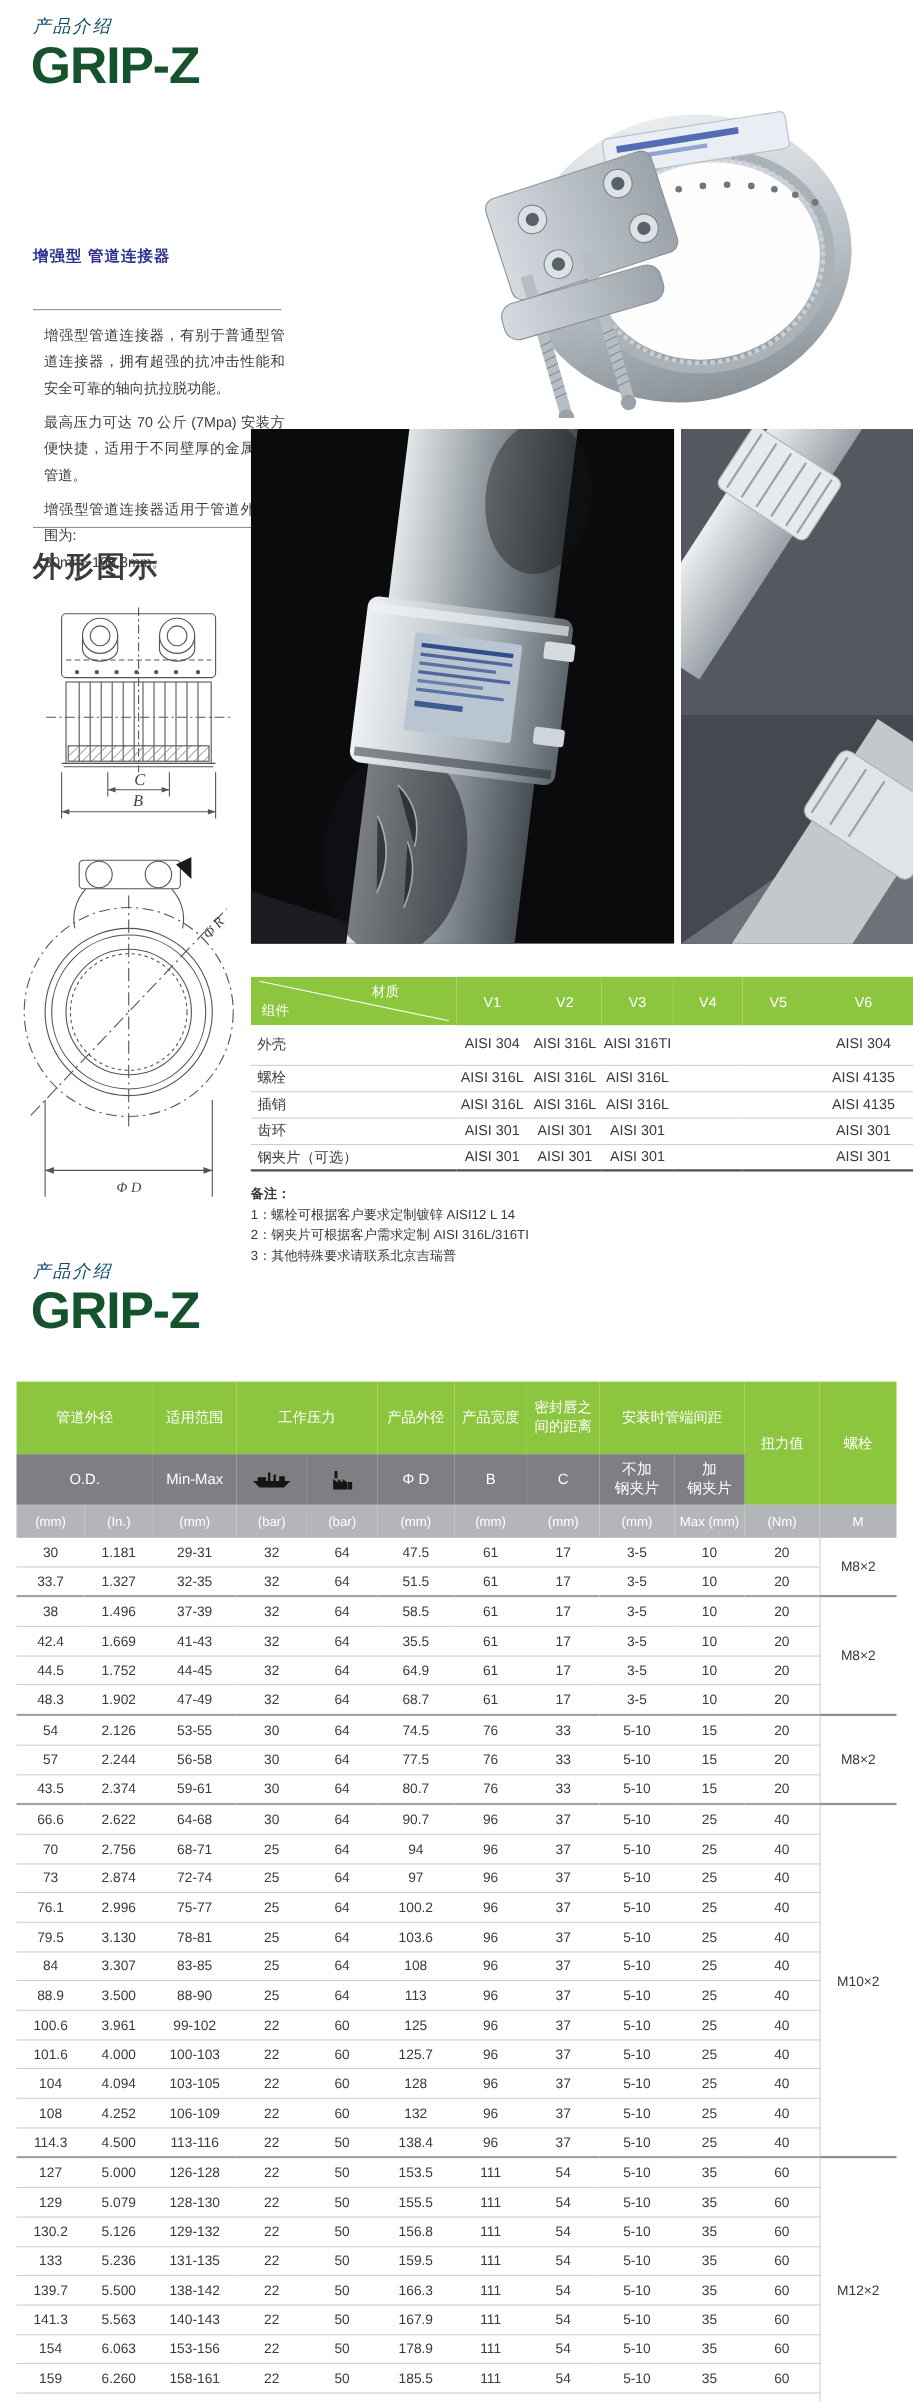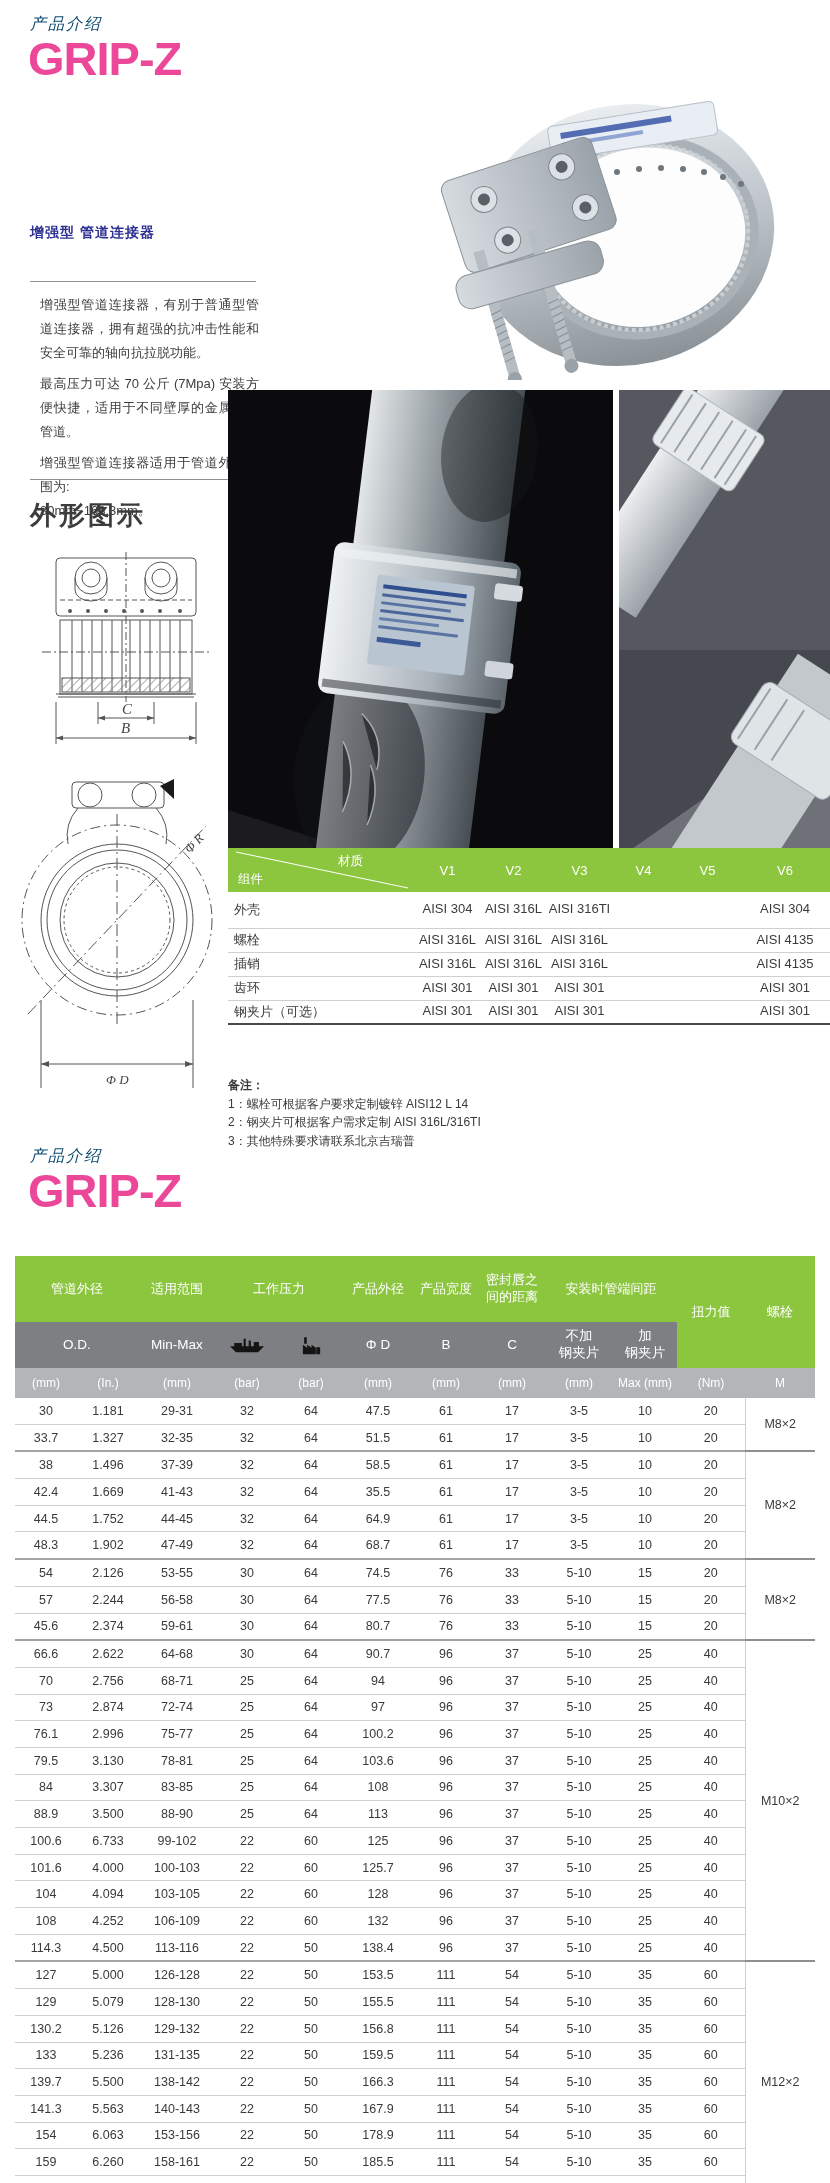--- a/index.html
+++ b/index.html
@@ -1,20 +1,20 @@
 <!DOCTYPE html>
 <html><head>
 <meta charset="utf-8">
 <style>
   html,body{margin:0;padding:0;background:#ffffff;}
   body{font-family:"Liberation Sans","DejaVu Sans",sans-serif;color:#3c3c3c;}
   #page{position:relative;width:830px;height:2183px;background:#fff;overflow:hidden;margin:0 auto;}
   .abs{position:absolute;}
   .kicker{font-size:16px;color:#0c4a6e;letter-spacing:2px;font-style:italic;}
-  .brand{font-size:47px;font-weight:bold;color:#ec4899;letter-spacing:-1px;}
+  .brand{font-size:47px;font-weight:bold;color:#14532d;letter-spacing:-1px;}
   .subtitle{font-size:14px;font-weight:bold;color:#2e3192;letter-spacing:1px;}
   .divider{height:1px;background:#8f8f8f;}
   .paras{width:229px;font-size:13px;line-height:1.85;color:#3c3c3c;text-align:justify;}
   .paras p{margin:0 0 7px 10px;}
   .b{font-weight:normal;}
   .h2x{font-size:26px;font-weight:bold;color:#3c3c3b;letter-spacing:3px;}
 
   
   #materials-table{width:602px;border-collapse:collapse;table-layout:fixed;}
   #materials-table thead th{background:#8cc63e;color:#fff;font-weight:normal;font-size:13px;height:42px;text-align:center;vertical-align:middle;}
@@ -282,21 +282,21 @@
     </g>
     <g transform="rotate(33 150 400)">
       <rect x="100" y="270" width="92" height="260" fill="#c3c8cc"></rect>
       <rect x="88" y="308" width="116" height="72" rx="9" fill="#dfe4e7" stroke="#a8afb5"></rect>
       <line x1="96" y1="314" x2="96" y2="374" stroke="#9aa2a8" stroke-width="2"></line>
       <line x1="116" y1="314" x2="116" y2="374" stroke="#9aa2a8" stroke-width="2"></line>
       <line x1="136" y1="314" x2="136" y2="374" stroke="#9aa2a8" stroke-width="2"></line>
     </g>
   </svg>
 
-  <table id="materials-table" class="abs" style="top:848px;left:228px;">
+  <table id="materials-table" class="abs" style="top:888px;left:228px;">
     <colgroup>
       <col style="width:187px">
         <col style="width:65px">
         <col style="width:67px">
         <col style="width:65px">
       <col style="width:63px">
         <col style="width:65px">
         <col style="width:90px">
     </colgroup>
     <thead>
@@ -541,21 +541,21 @@
           <td>30</td>
           <td>64</td>
           <td>77.5</td>
           <td>76</td>
           <td>33</td>
           <td>5-10</td>
           <td>15</td>
           <td>20</td>
         </tr>
         <tr class="gend">
-          <td>45.6</td>
+          <td>43.5</td>
           <td>2.374</td>
           <td>59-61</td>
           <td>30</td>
           <td>64</td>
           <td>80.7</td>
           <td>76</td>
           <td>33</td>
           <td>5-10</td>
           <td>15</td>
           <td>20</td>
@@ -647,21 +647,21 @@
           <td>64</td>
           <td>113</td>
           <td>96</td>
           <td>37</td>
           <td>5-10</td>
           <td>25</td>
           <td>40</td>
         </tr>
         <tr>
           <td>100.6</td>
-          <td>6.733</td>
+          <td>3.961</td>
           <td>99-102</td>
           <td>22</td>
           <td>60</td>
           <td>125</td>
           <td>96</td>
           <td>37</td>
           <td>5-10</td>
           <td>25</td>
           <td>40</td>
         </tr>

